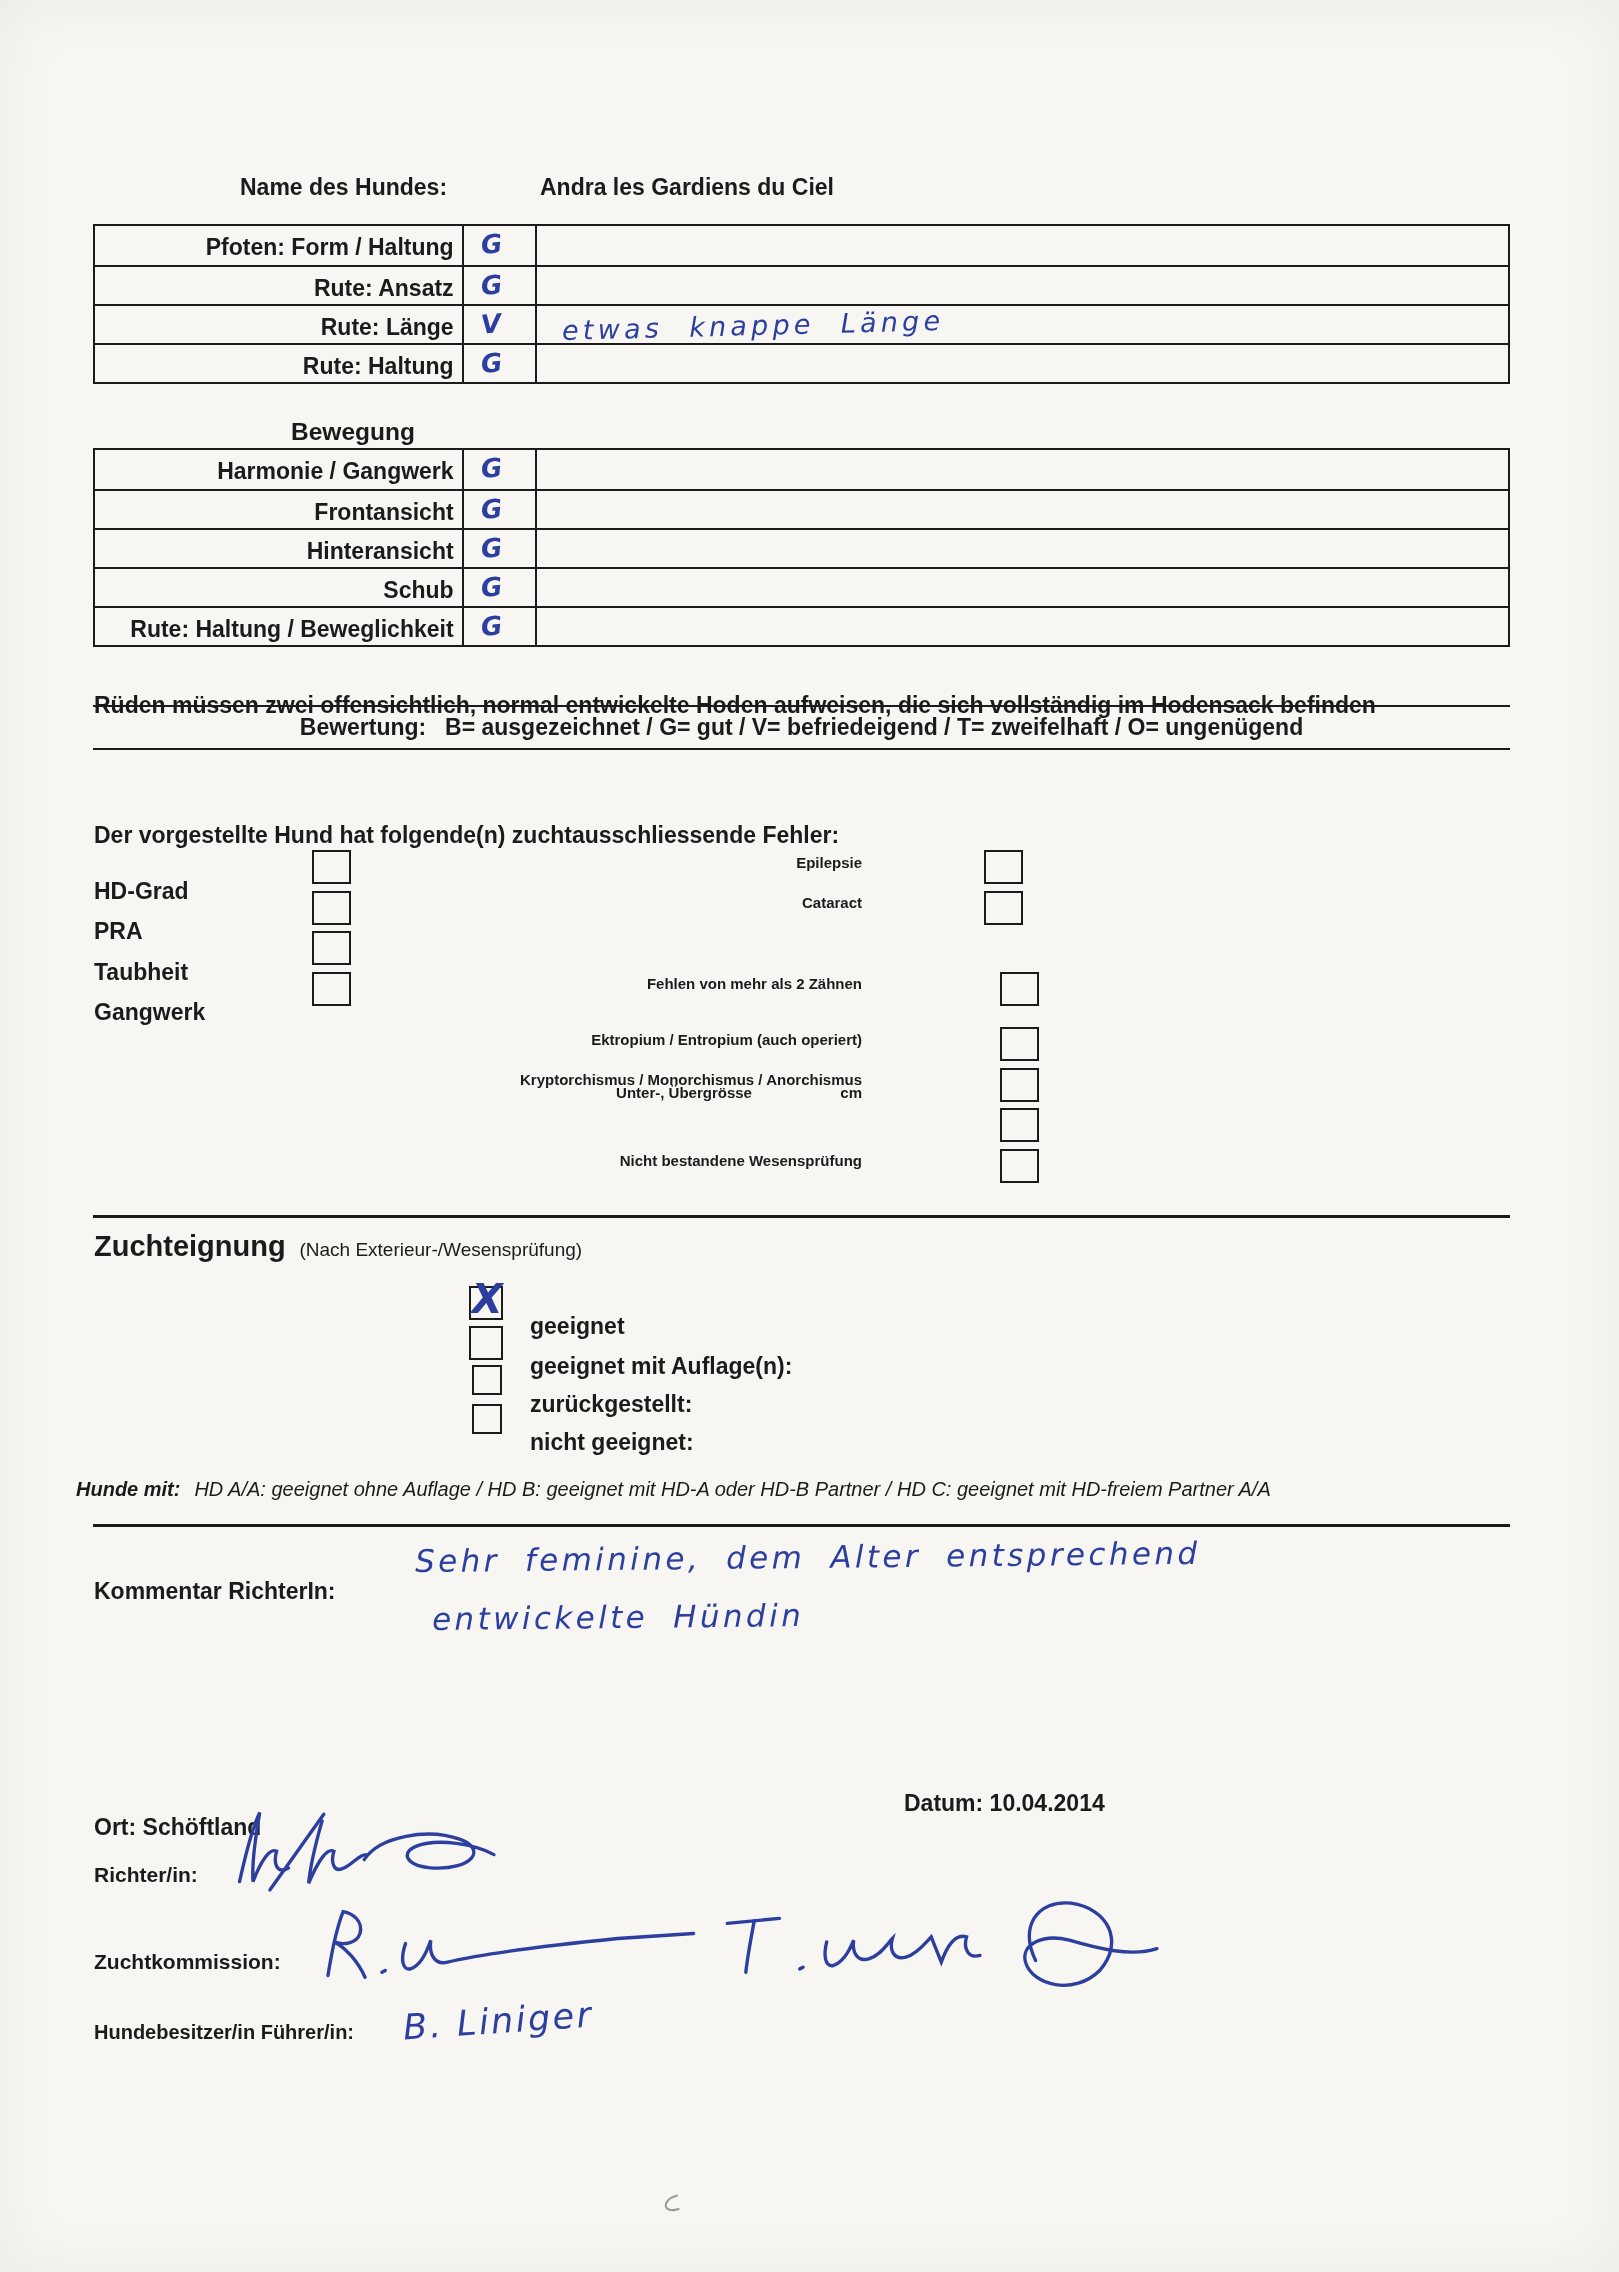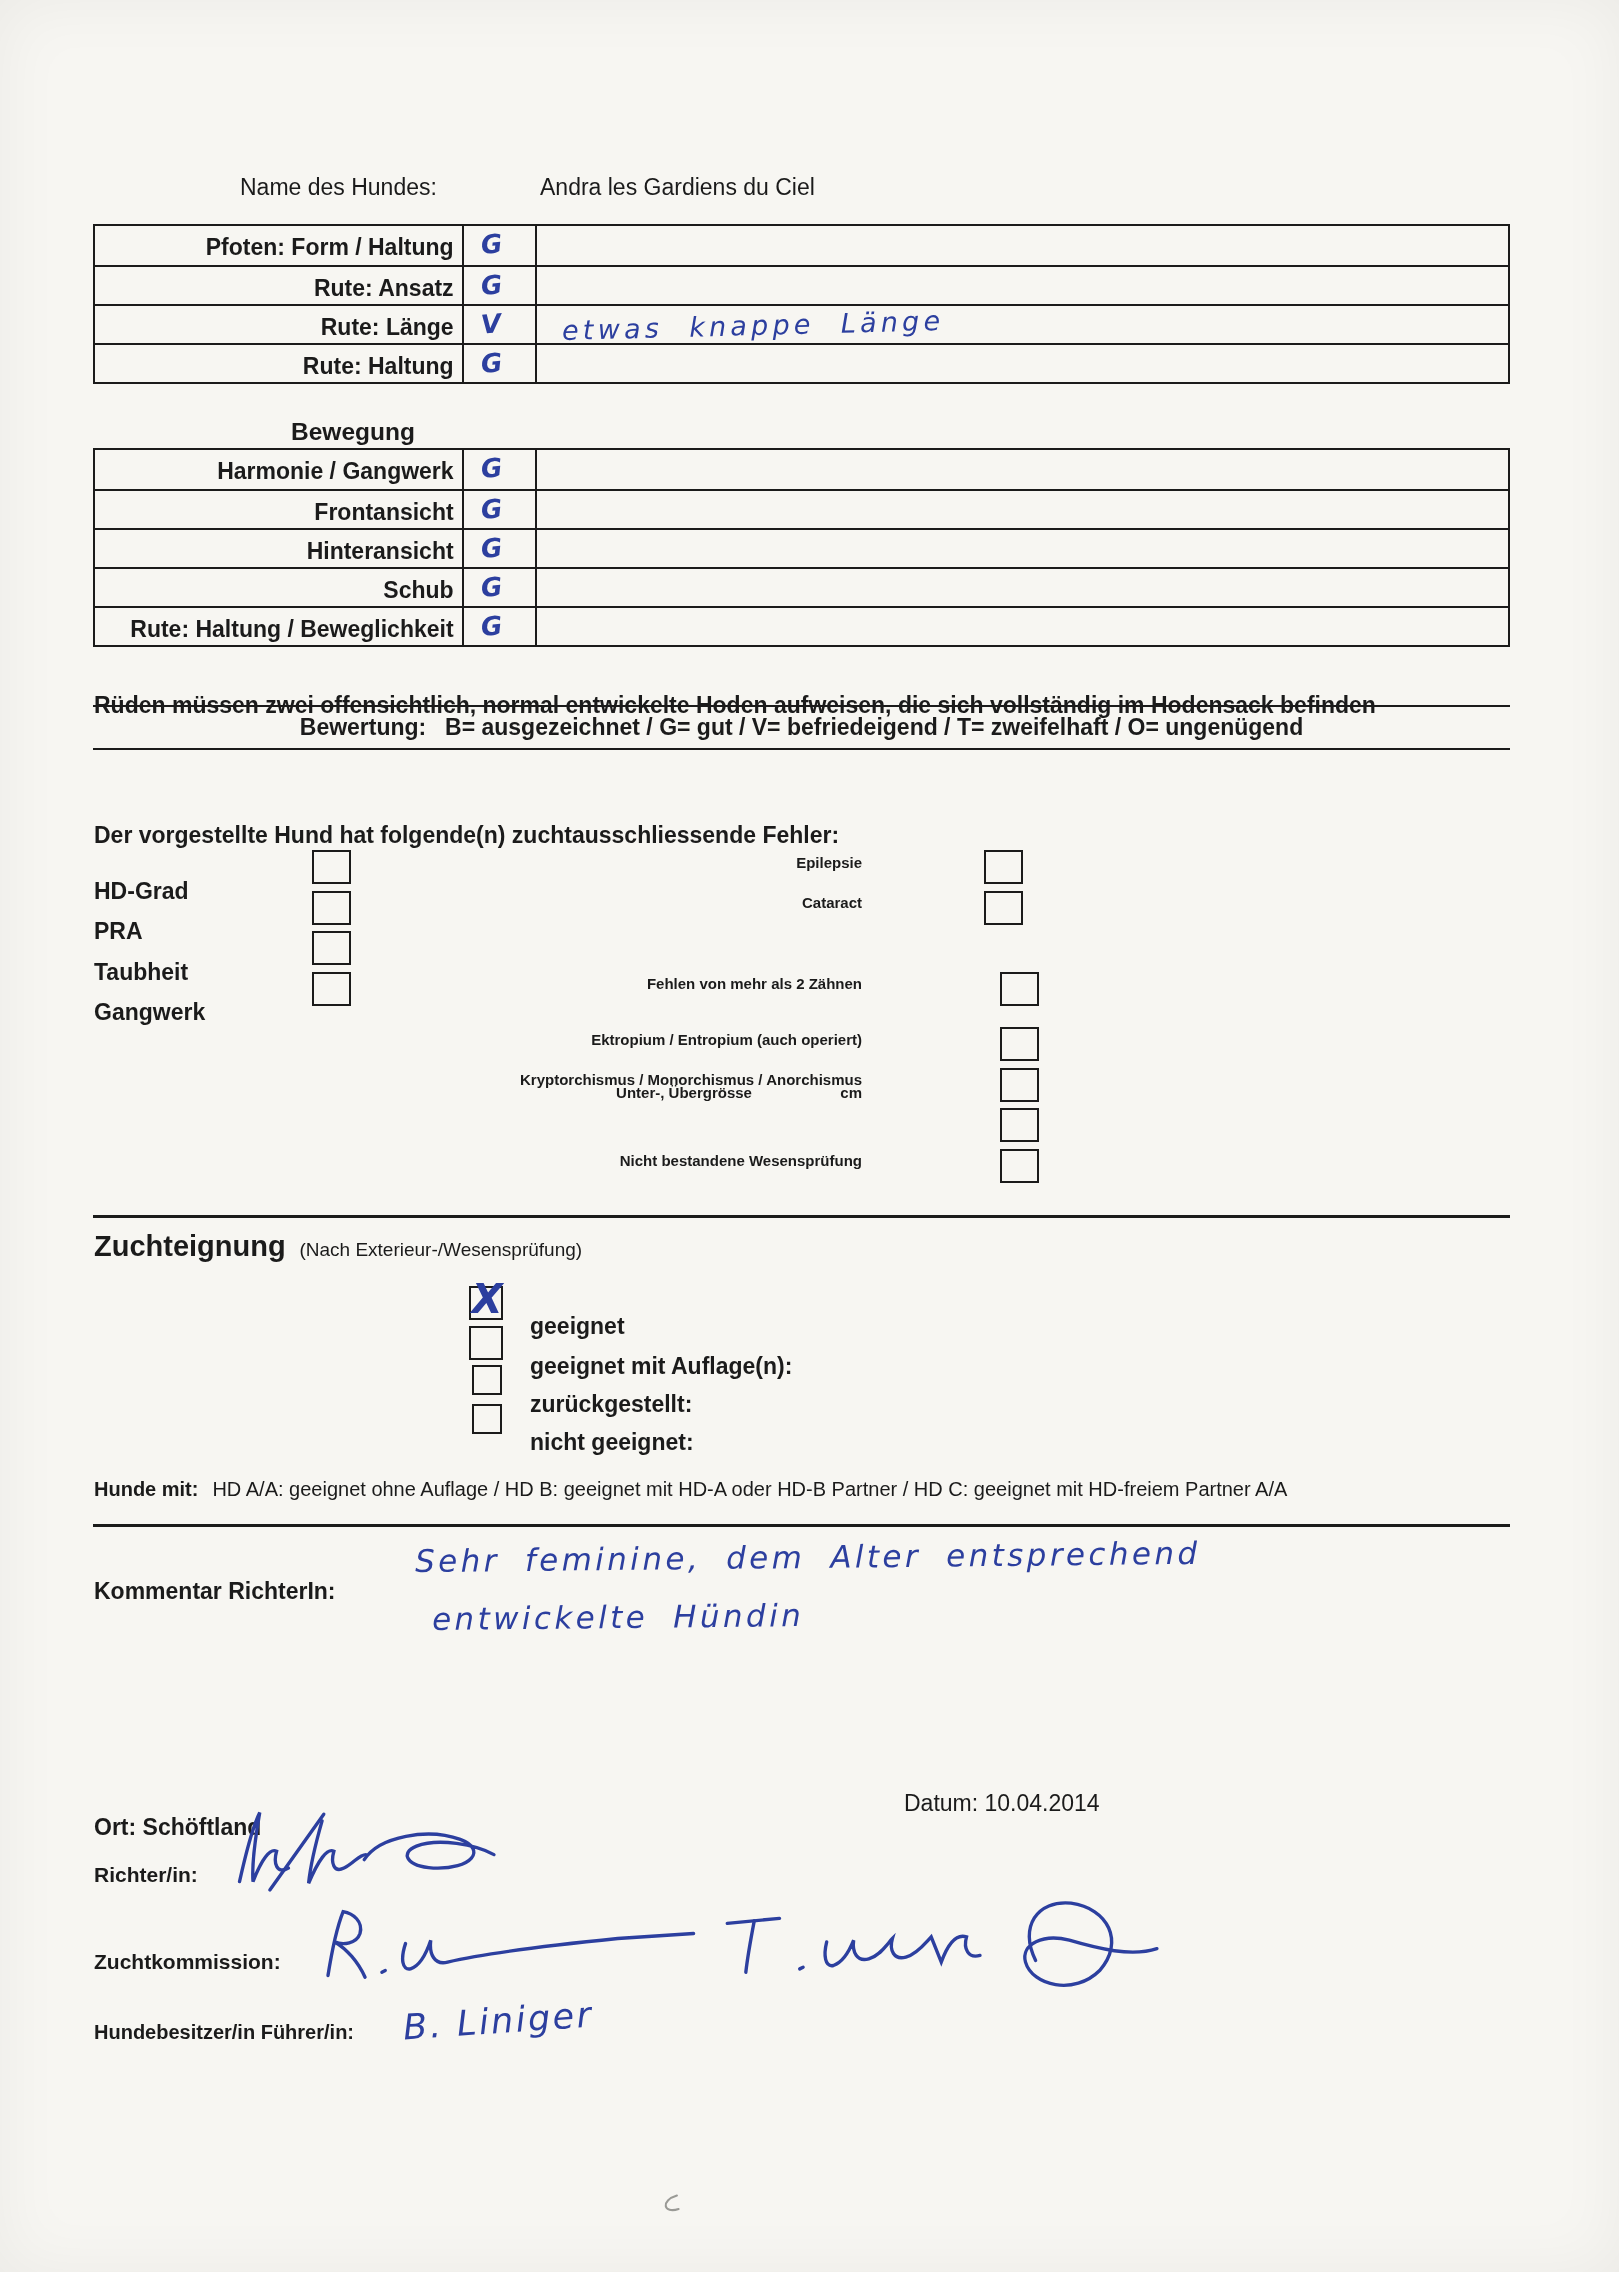--- a/index.html
+++ b/index.html
@@ -12,21 +12,21 @@
   .page {
     position: relative;
     width: 1620px;
     height: 2273px;
     margin: 0 auto;
     background: #f7f6f2;
     box-shadow: inset 0 0 67px rgba(0,0,0,0.05);
     overflow: hidden;
   }
   .abs { position: absolute; }
-  .reg27 { font-size: 23px; font-weight: normal; }
+  .reg27 { font-size: 23px; font-weight: bold; }
   .bold27 { font-size: 23px; font-weight: bold; margin-top: 24px; }
   .bold25 { font-size: 21px; font-weight: bold; }
   .reg24 { font-size: 20px; font-weight: normal; }
   .bold24 { font-size: 20px; font-weight: bold; }
 
   
   .ftable { border: 2.5px solid #1b1b1b; }
   .trow { display: flex; height: 39px; border-top: 2.5px solid #1b1b1b; align-items: stretch; }
   .trow:first-child { border-top: none; }
   .tcell { height: 100%; }
@@ -199,21 +199,21 @@
   <div class="checkbox sq" style="left:472px; top:1365px; width:30px; height:30px;">
     <span class="mark-x"></span>
   </div>
   <div class="abs bold27" style="left:530px; top:1367px;">zurückgestellt:</div>
 
   <div class="checkbox sq" style="left:472px; top:1404px; width:30px; height:30px;">
     <span class="mark-x"></span>
   </div>
   <div class="abs bold27" style="left:530px; top:1405px;">nicht geeignet:</div>
 
-  <div class="abs nowrap" style="left:94px; top:1478px; font-size:20px;">
+  <div class="abs nowrap" style="left:76px; top:1478px; font-size:20px;font-style:italic;">
     <span class="bold24">Hunde mit:</span>
     <span class="reg24" style="margin-left:8.4px;">HD A/A: geeignet ohne Auflage / HD B: geeignet mit HD-A oder HD-B Partner / HD C: geeignet mit HD-freiem Partner A/A</span>
   </div>
 
   <div class="hrule" style="left:93px; top:1524px; width:1417px;"></div>
 
   <div class="abs bold27" style="left:94px; top:1554px;">Kommentar RichterIn:</div>
   <div class="abs hw hw-line" style="left:415px; top:1539px;">Sehr feminine, dem Alter entsprechend</div>
   <div class="abs hw hw-line" style="left:432px; top:1599px;">entwickelte Hündin</div>
 

